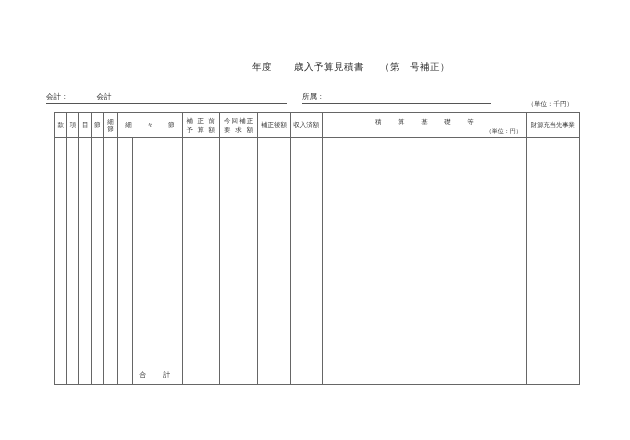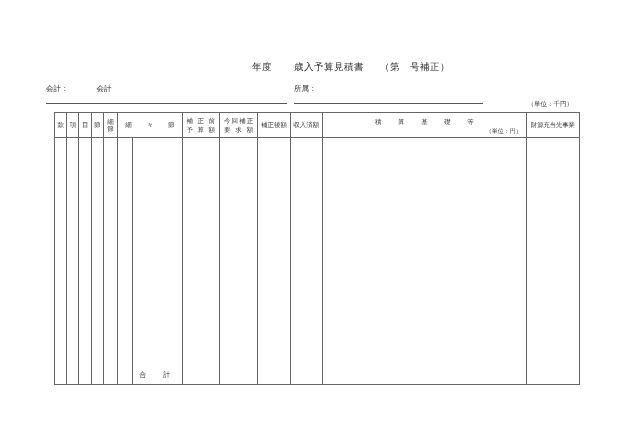--- a/index.html
+++ b/index.html
@@ -17,24 +17,24 @@
     display:flex;justify-content:center;align-items:baseline;
     font-size:9.5px;letter-spacing:.5px;white-space:pre;margin-left:36px;
   }
   .title-row .gap1{display:inline-block;width:22px;}
   .title-row .gap2{display:inline-block;width:16px;}
   
   .meta-field{
     position:absolute;top:92px;height:12px;
     border-bottom:1px solid #555;
     font-size:7.5px;display:flex;align-items:flex-end;
-    padding-bottom:9px;box-sizing:border-box;white-space:pre;
+    padding-bottom:1px;box-sizing:border-box;white-space:pre;
   }
   .field-account{left:46px;width:241px;}
-  .field-dept{left:294px;width:189px;}
+  .field-dept{left:302px;width:189px;}
   .account-value{margin-left:28px;}
   .unit-top{
     position:absolute;top:100px;right:57px;
     font-size:6.5px;color:#333;
   }
   
   .btable{
     position:absolute;left:54px;top:112px;
     width:526px;height:273px;
     border:1px solid #666;box-sizing:border-box;

